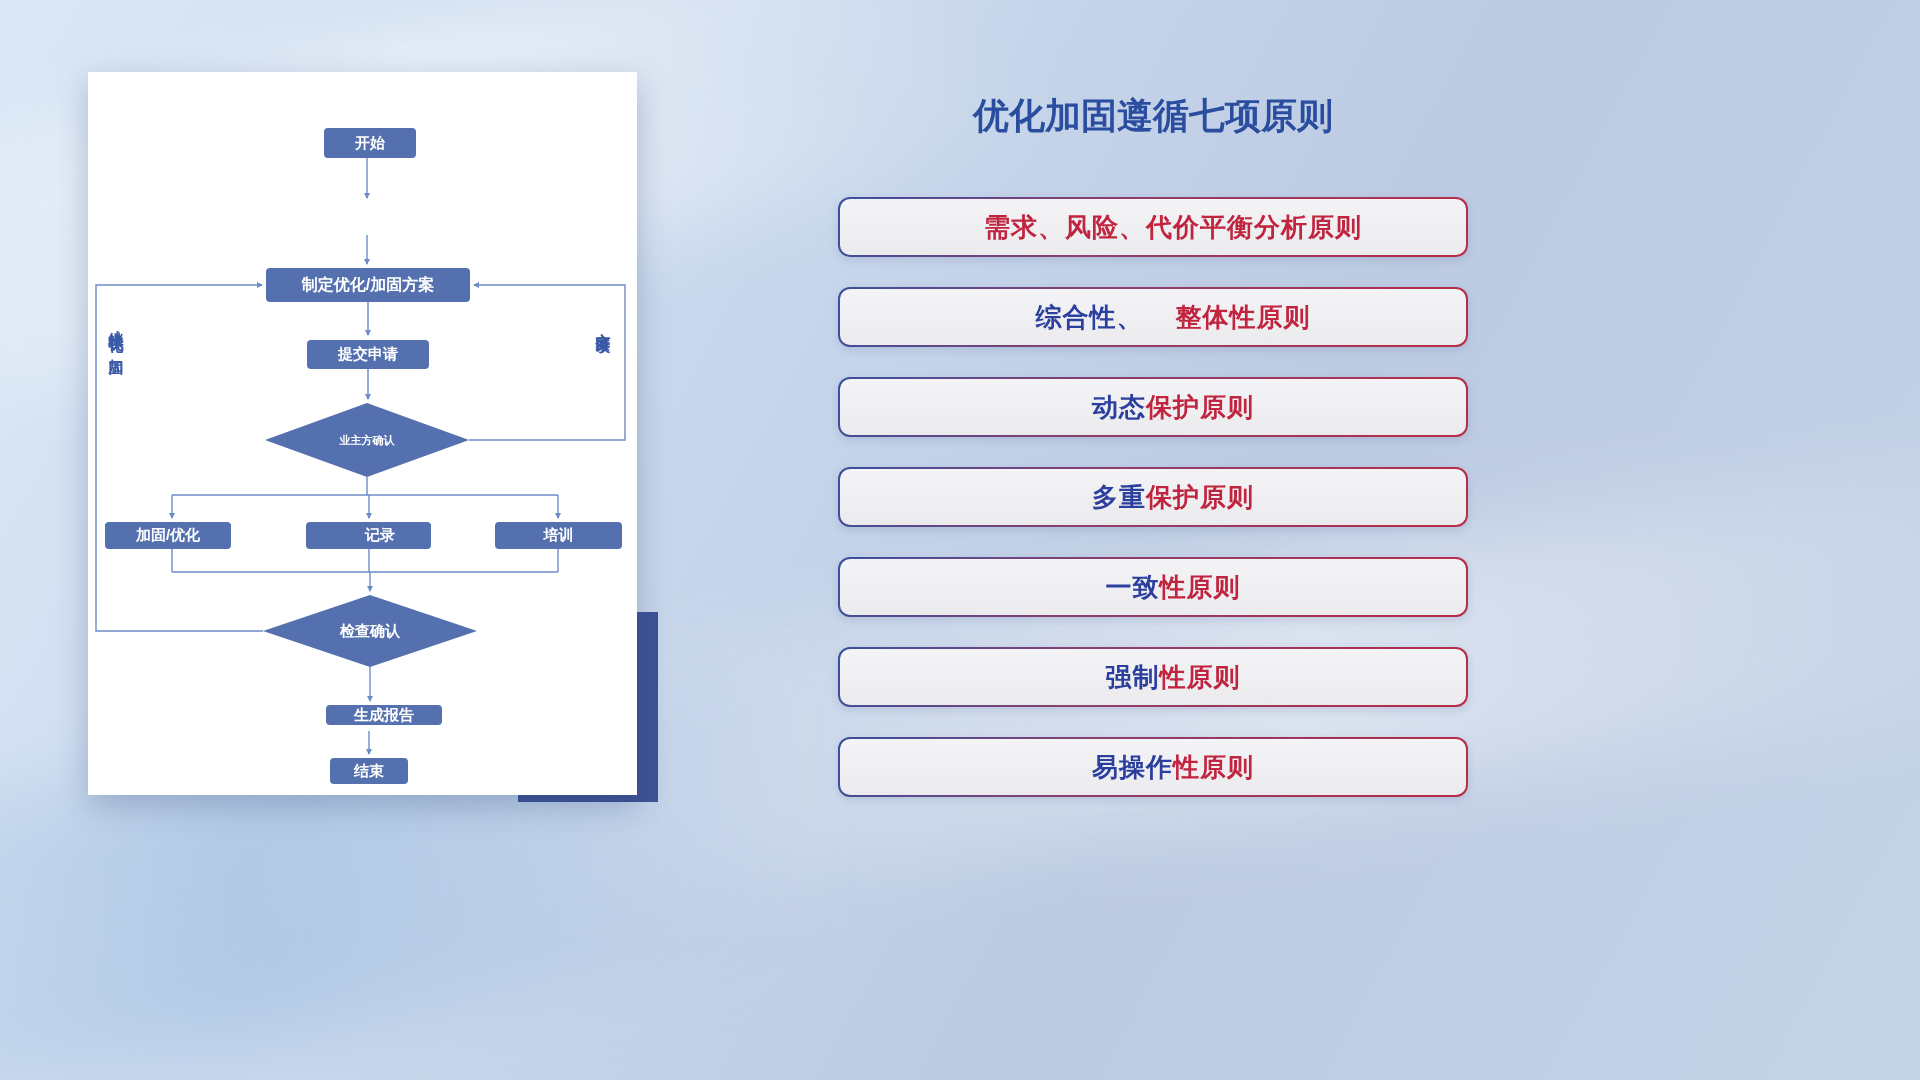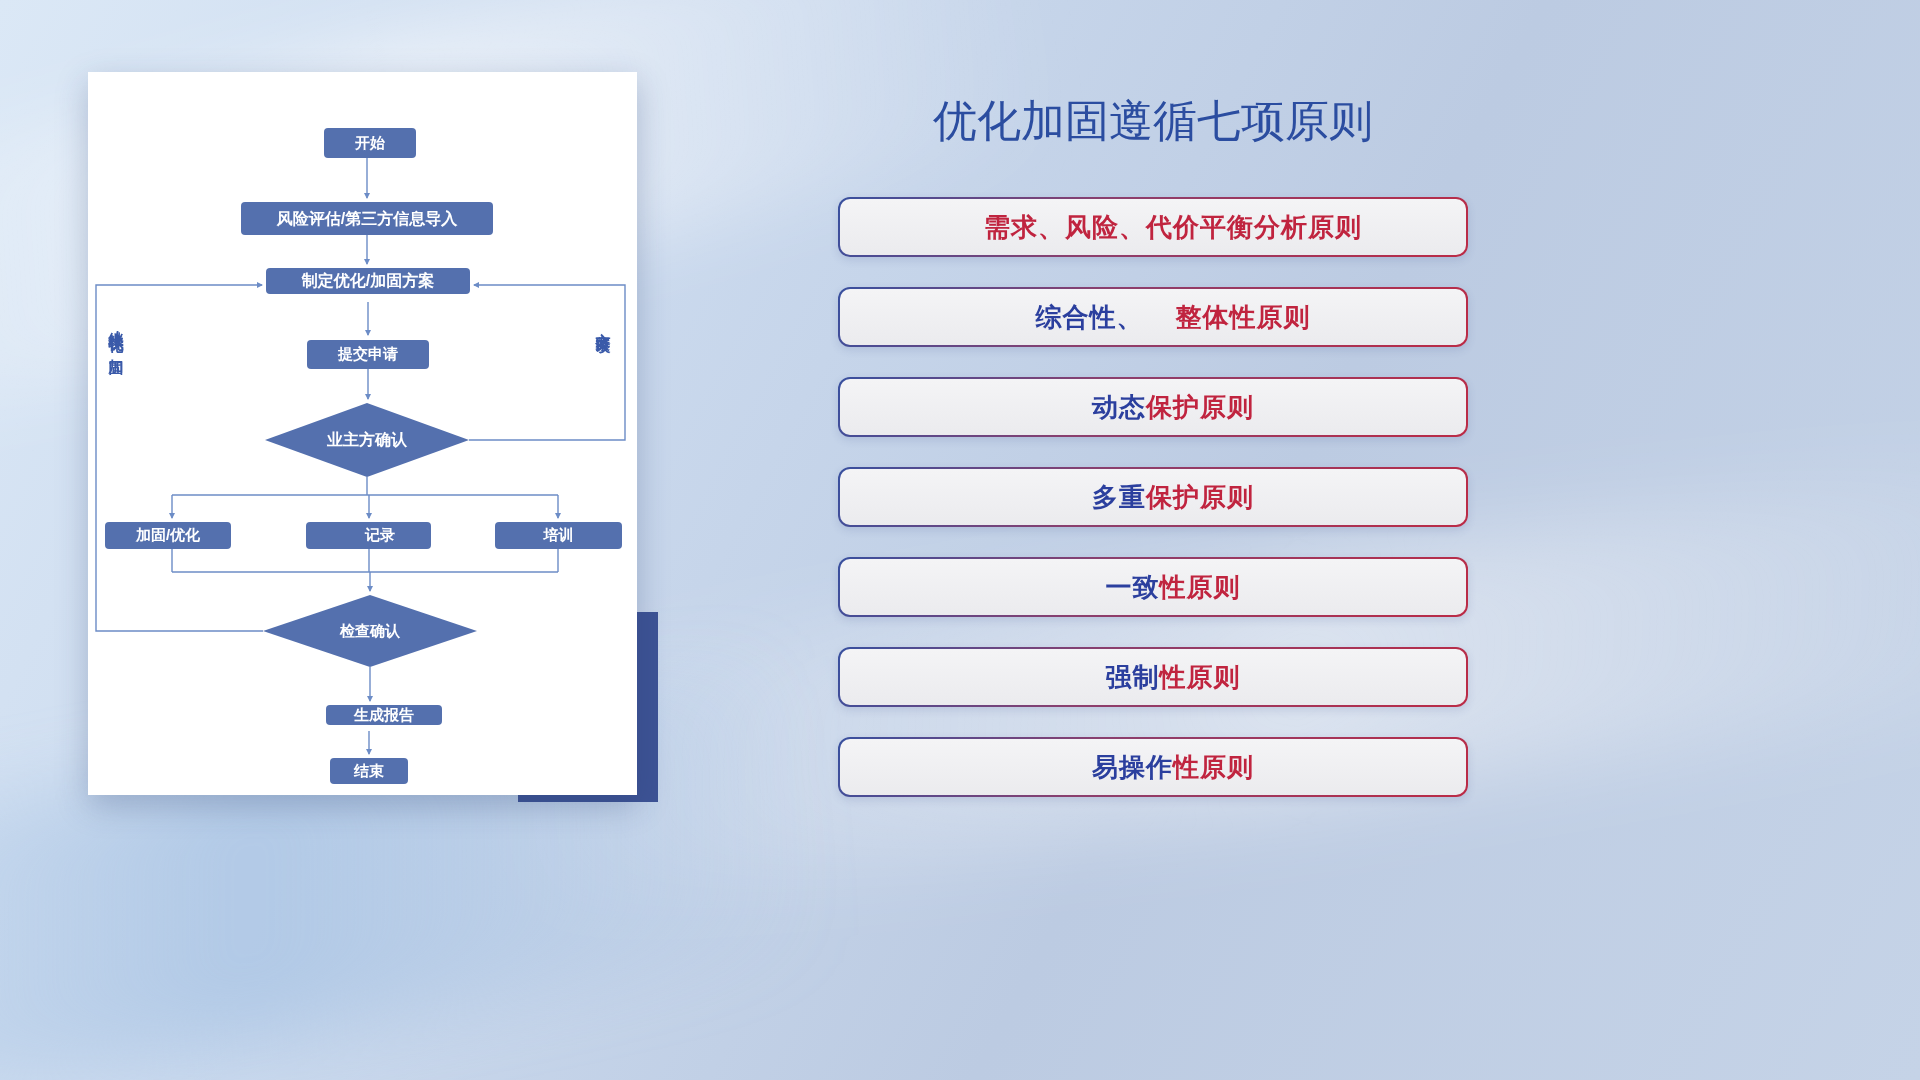--- a/index.html
+++ b/index.html
@@ -31,21 +31,21 @@
   .fnode { position:absolute; display:flex; align-items:center; justify-content:center;
     background:#5470ae; color:#ffffff; font-weight:bold; font-size:15px;
     border-radius:4px; text-align:center; line-height:1.1; }
   .fnode.diamond { background:#5470ae; border-radius:0;
     clip-path:polygon(50% 0,100% 50%,50% 100%,0 50%); }
   .edge-label { position:absolute; writing-mode:vertical-rl; text-orientation:upright;
     color:#3a5aa9; font-weight:bold; font-size:15px; letter-spacing:2px; }
 
   
   .panel-title { position:absolute; left:838px; top:92px; width:630px;
-    text-align:center; font-size:44px; font-weight:normal; color:#2b4da0; z-index:2; }
+    text-align:center; font-size:36px; font-weight:bold; color:#2b4da0; z-index:2; }
   .principle { position:absolute; left:838px; width:630px; height:60px;
     display:flex; align-items:center; justify-content:center; z-index:2;
     border:2px solid transparent; border-radius:12px;
     background:linear-gradient(180deg,#f4f4f6,#ebebee) padding-box,
                linear-gradient(120deg,#38509f 0%,#8a3f6e 40%,#bb2b46 100%) border-box;
     box-shadow:0 3px 8px rgba(60,80,140,.16);
     font-size:26px; font-weight:600; letter-spacing:1px;padding-left:40px; }
   .p-blue { color:#2b3f9e; }
   .p-red  { color:#c0243f; }
 </style>
@@ -83,27 +83,26 @@
       <path d="M282 500 L282 519" marker-end="url(#arr)"></path>
       <path d="M282 595 L282 629" marker-end="url(#arr)"></path>
       <path d="M281 659 L281 682" marker-end="url(#arr)"></path>
       <path d="M381 368 L537 368 L537 213 L386 213" marker-end="url(#arr)"></path>
       <path d="M175 559 L8 559 L8 213 L174 213" marker-end="url(#arr)"></path>
     </g>
   </svg>
 
   <div class="fnode" style="left:236px;top:56px;width:92px;height:30px;">开始</div>
 
-  <div class="fnode" style="left:153px;top:130px;width:252px;height:33px;font-size:16px;">风险评估/第三方信息导入</div>
 
-  <div class="fnode" style="left:178px;top:196px;width:204px;height:26px;font-size:16px;">制定优化/加固方案</div>
+  <div class="fnode" style="left:178px;top:196px;width:204px;height:34px;font-size:16px;">制定优化/加固方案</div>
 
   <div class="fnode" style="left:219px;top:268px;width:122px;height:29px;">提交申请</div>
 
-  <div class="fnode diamond" style="left:177px;top:331px;width:204px;height:74px;font-size:16px;">业主方确认</div>
+  <div class="fnode diamond" style="left:177px;top:331px;width:204px;height:74px;font-size:11px;">业主方确认</div>
 
   <div class="fnode" style="left:17px;top:450px;width:126px;height:27px;">加固/优化</div>
 
   <div class="fnode" style="left:218px;top:450px;width:125px;height:27px;padding-left:23px;">记录</div>
 
   <div class="fnode" style="left:407px;top:450px;width:127px;height:27px;">培训</div>
 
   <div class="fnode diamond" style="left:175px;top:523px;width:214px;height:72px;">检查确认</div>
 
   <div class="fnode" style="left:238px;top:633px;width:116px;height:20px;">生成报告</div>

